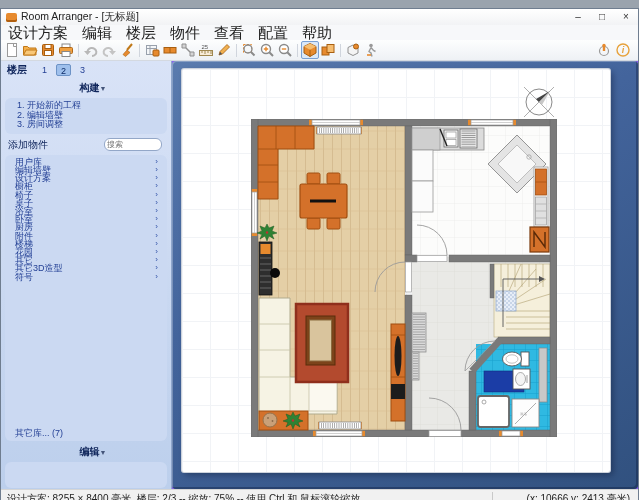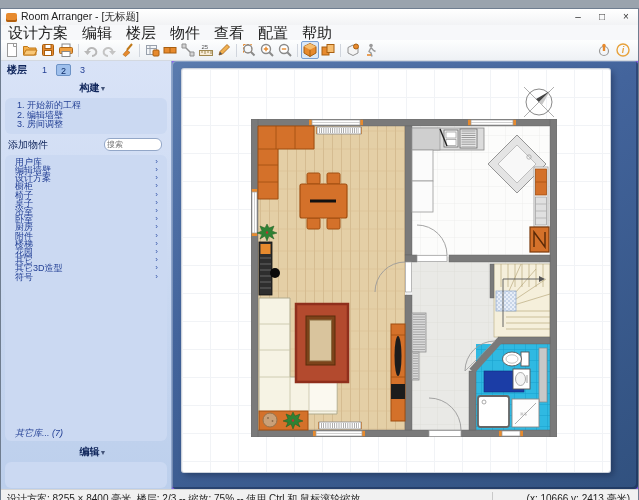--- a/index.html
+++ b/index.html
@@ -43,21 +43,21 @@
   .steps div{line-height:9.6px;white-space:nowrap;}
   .addobj-row{display:flex;align-items:center;justify-content:space-between;padding:3px 9px 2px 7px;}
   .addobj-row .hd{font-weight:normal;font-size:10px;color:#10265c;}
   .addobj-row input{width:52px;height:11px;font-size:8px;border:1px solid #93a7c8;border-radius:6px;
     padding:0 2px;color:#333;background:#fff;font-family:inherit;}
   .cats{flex:1;display:flex;flex-direction:column;padding:3px 0 2px 0;}
   .cat-row{display:flex;justify-content:space-between;line-height:8.2px;padding:0 9px 0 10px;
     white-space:nowrap;}
   .cat-row .chev{color:#3353a8;font-size:8px;}
   .cats-spacer{flex:1;}
-  .otherlibs{line-height:12px;padding:0 10px;font-style:italic;}
+  .otherlibs{line-height:12px;padding:0 10px;}
   .bottom-panel{height:26px;}
   
   .canvas{flex:1;position:relative;background:linear-gradient(150deg,#5a7bae 0%,#43649c 40%,#31517f 100%);
     box-shadow:inset 1px 1px 0 rgba(255,255,255,.28), inset -2px -2px 0 rgba(0,10,40,.3);
     border-radius:4px;padding:8px 28px 17px 10px;box-sizing:border-box;}
   .page{position:relative;width:100%;height:100%;background:#fff;border-radius:2px;
     box-shadow:0 0 0 1px #ccd2dc, 3px 3px 6px rgba(0,10,30,.35);
     background-image:linear-gradient(#f1f3f6 1px,transparent 1px),
       linear-gradient(90deg,#f1f3f6 1px,transparent 1px);
     background-size:28px 28px;overflow:hidden;}

